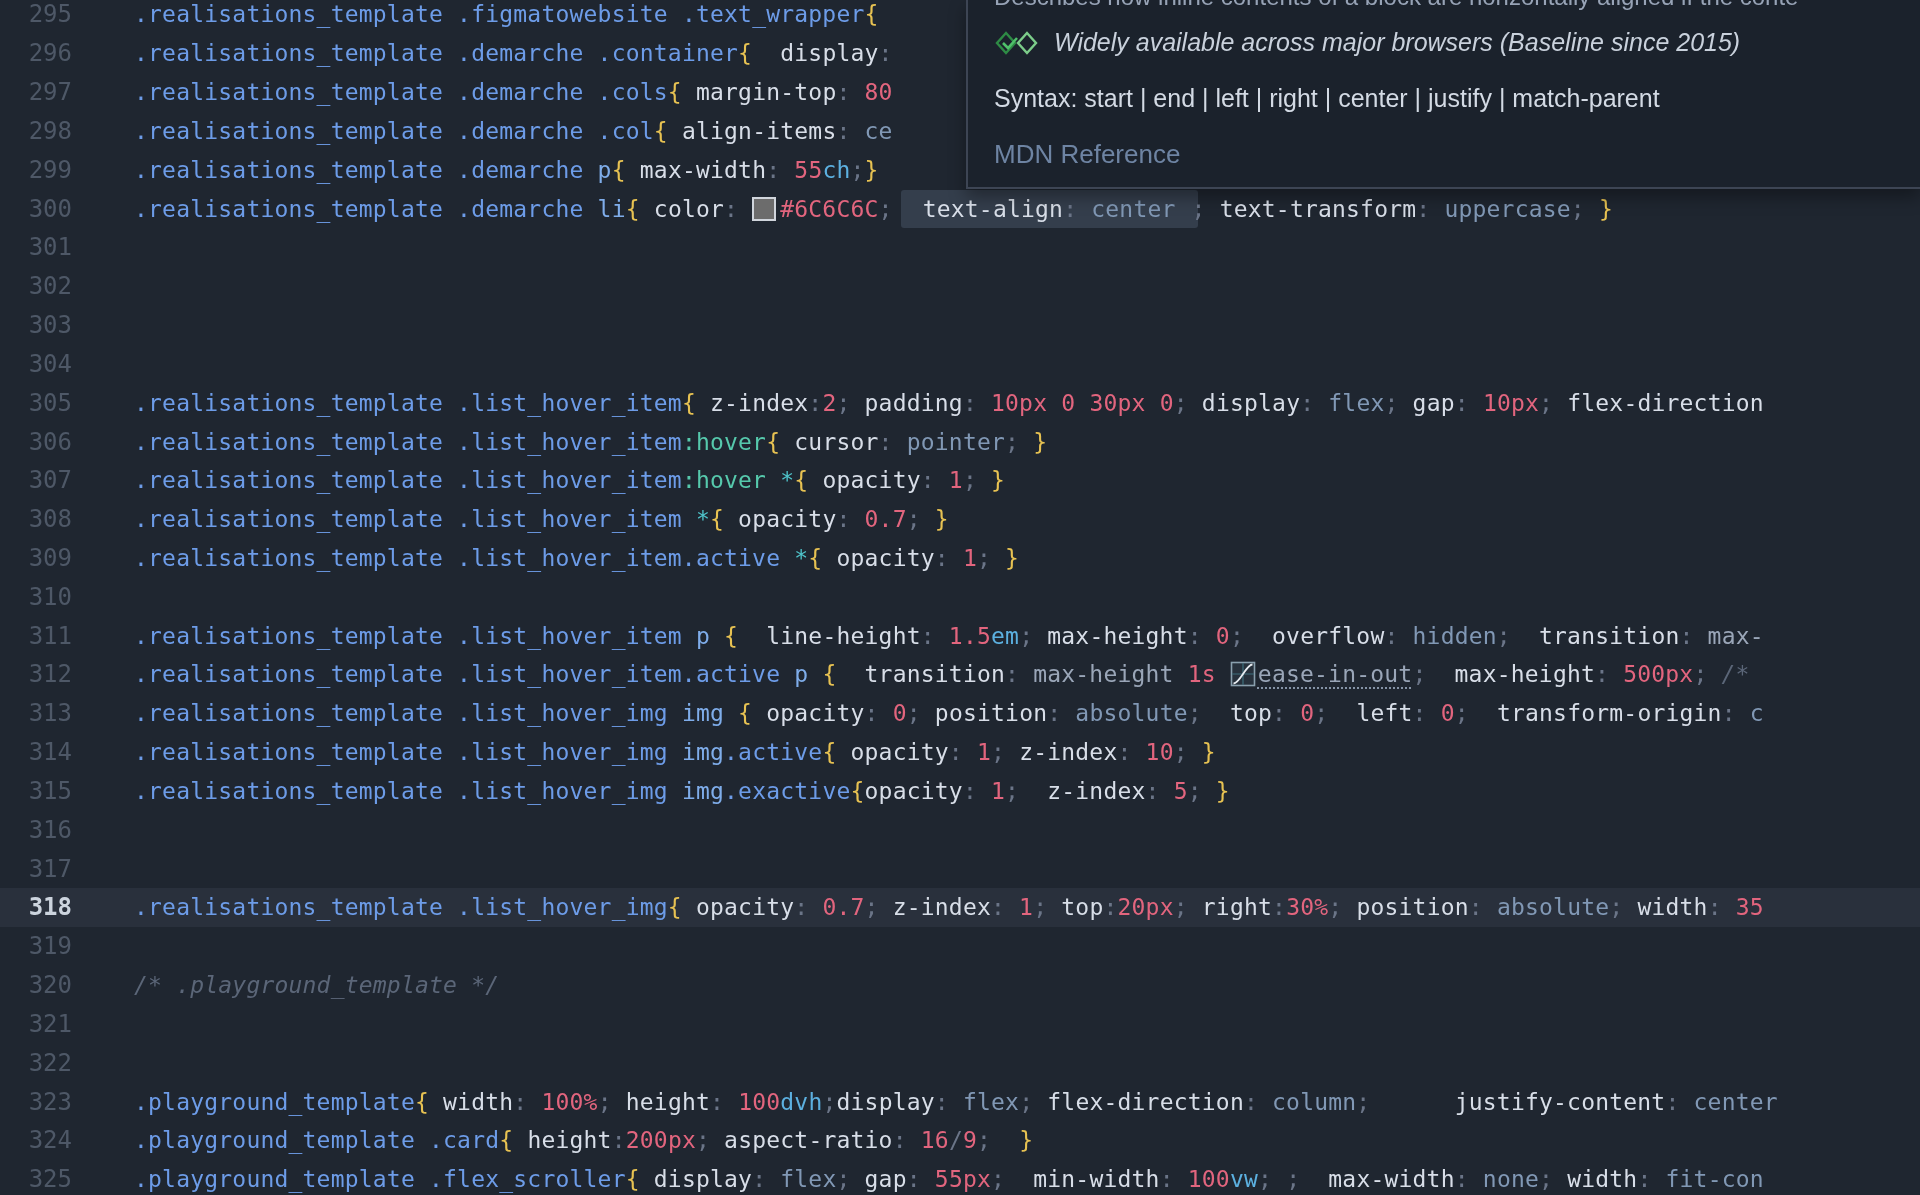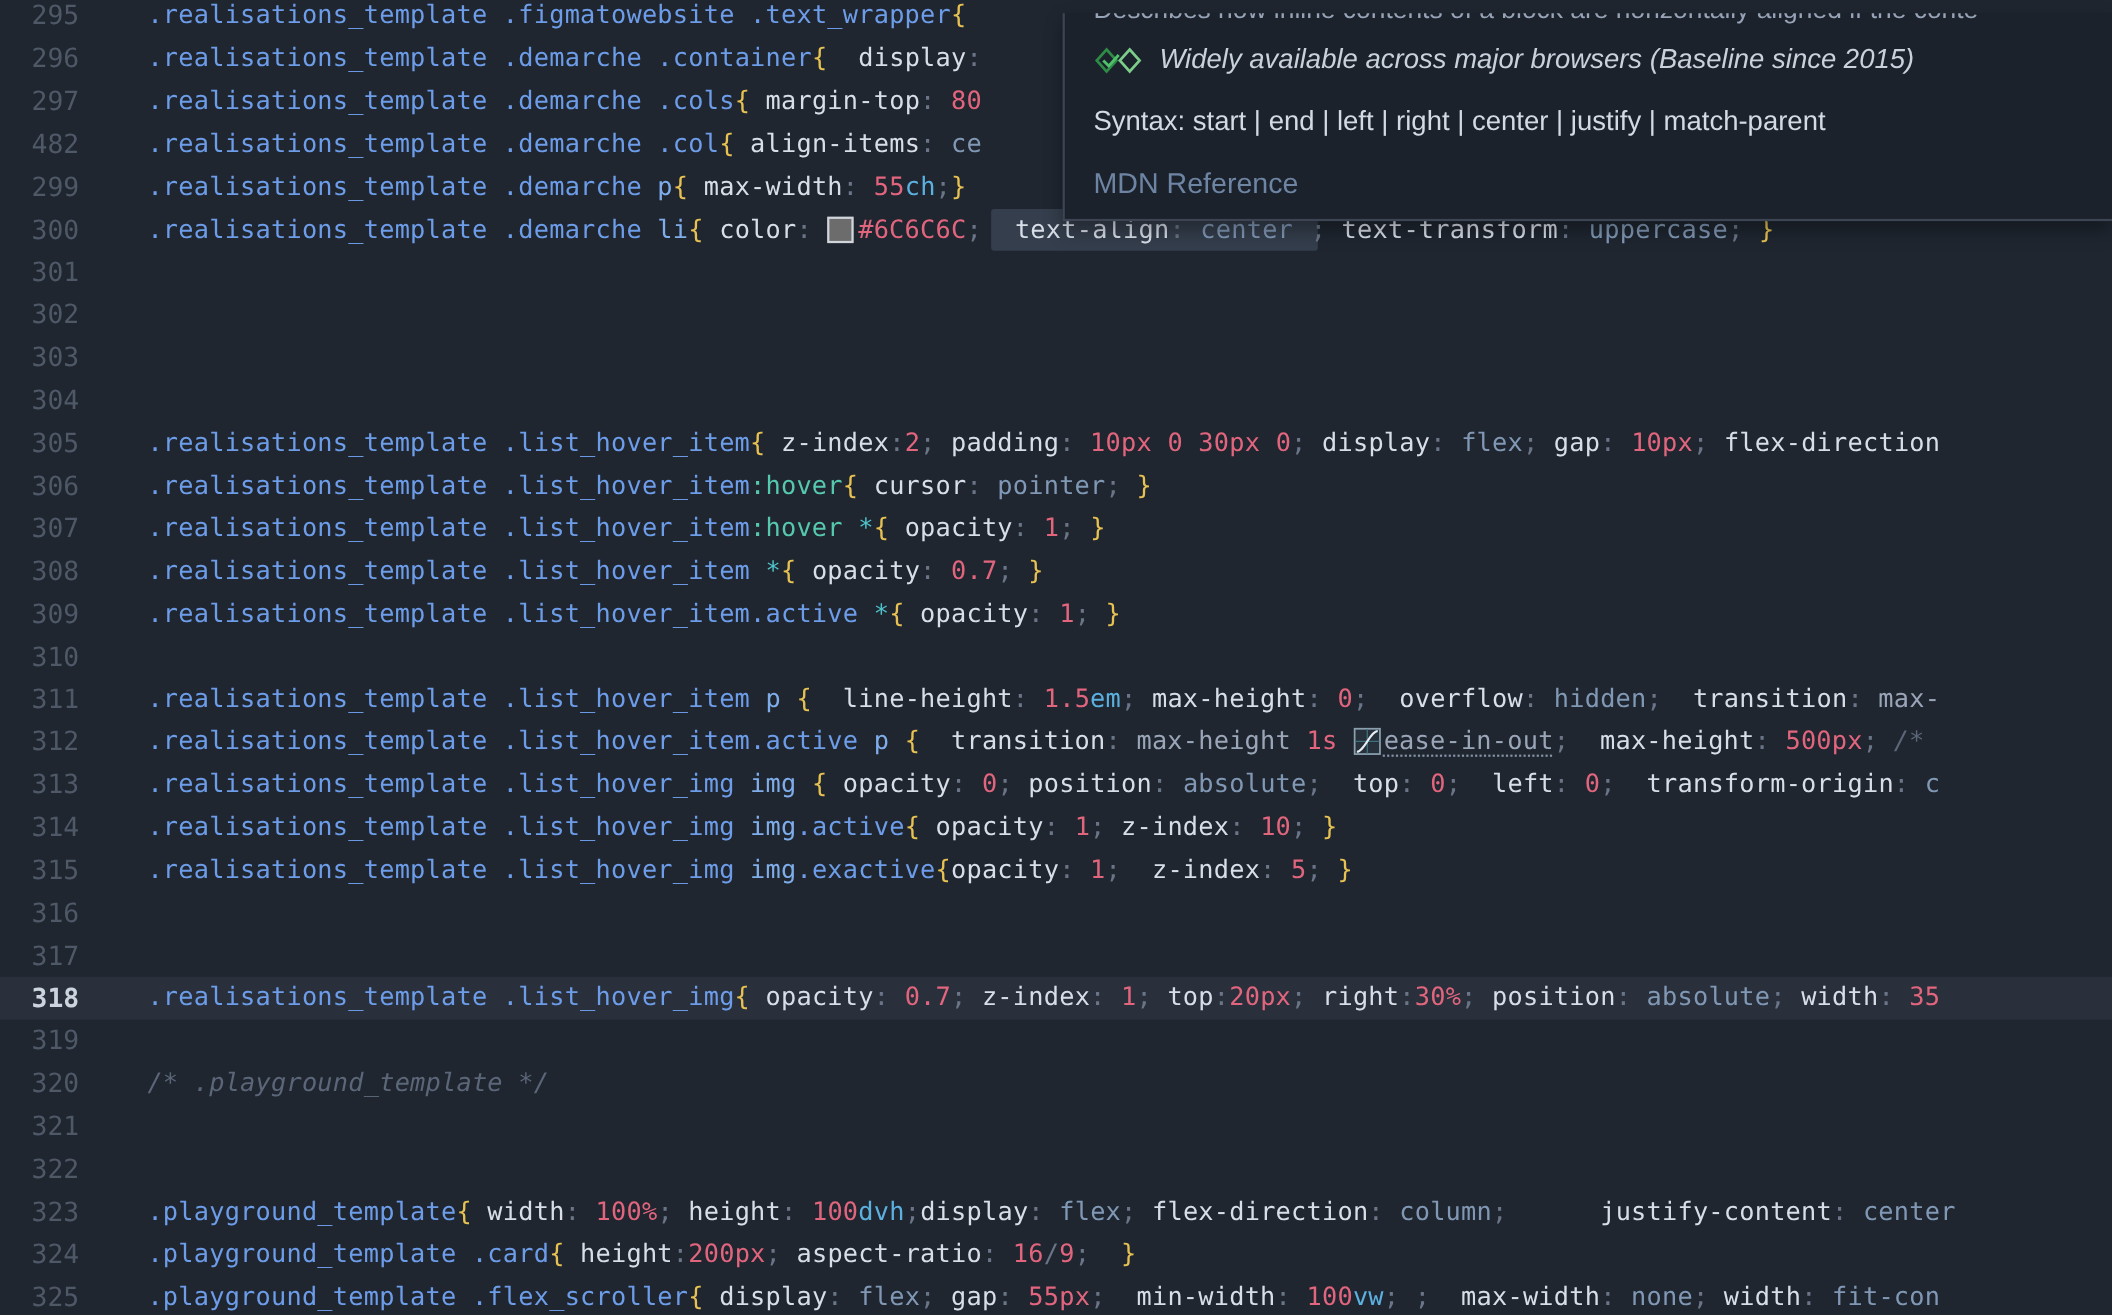--- a/index.html
+++ b/index.html
@@ -41,21 +41,21 @@
     padding:6px 22px;margin:-6px -6px;border-radius:3px;
   }
   .swatch{
     display:inline-block;width:20px;height:20px;margin-right:4px;
     border:2px solid #d0d5dc;vertical-align:-2px;box-sizing:content-box;
   }
   .bez{display:inline-block;width:26px;height:26px;margin-right:2px;vertical-align:-5px;}
   .bez svg{display:block;}
   
   .tooltip{
-    position:absolute;left:966px;top:12px;right:0;height:187px;z-index:10;
+    position:absolute;left:966px;top:0;right:0;height:187px;z-index:10;
     background:var(--tooltip_bg,#1b222c);
     border-left:2px solid var(--tooltip_border,#3d4554);
     border-bottom:2px solid var(--tooltip_border,#3d4554);
     overflow:hidden;box-shadow:0 8px 16px rgba(0,0,0,.35);
     font-family:"Liberation Sans",sans-serif;
   }
   .tt-clip{
     position:absolute;top:-17px;left:26px;font-size:24px;white-space:nowrap;
     color:var(--tooltip_muted,#97a3b6);
   }
@@ -69,21 +69,21 @@
   }
 </style>
 </head>
 <body>
 
 <div class="editor">
   <div class="lines">
       <div class="line"><span class="lnum">295</span><span class="lcode"><span class="tok-sel">.realisations_template</span><span class="tok-pu"> </span><span class="tok-sel">.figmatowebsite</span><span class="tok-pu"> </span><span class="tok-sel">.text_wrapper</span><span class="tok-br">{</span></span></div>
       <div class="line"><span class="lnum">296</span><span class="lcode"><span class="tok-sel">.realisations_template</span><span class="tok-pu"> </span><span class="tok-sel">.demarche</span><span class="tok-pu"> </span><span class="tok-sel">.container</span><span class="tok-br">{</span><span class="tok-pr">  display</span><span class="tok-pu">:</span></span></div>
       <div class="line"><span class="lnum">297</span><span class="lcode"><span class="tok-sel">.realisations_template</span><span class="tok-pu"> </span><span class="tok-sel">.demarche</span><span class="tok-pu"> </span><span class="tok-sel">.cols</span><span class="tok-br">{</span><span class="tok-pr"> margin-top</span><span class="tok-pu">: </span><span class="tok-nu">80</span></span></div>
-      <div class="line"><span class="lnum">482</span><span class="lcode"><span class="tok-sel">.realisations_template</span><span class="tok-pu"> </span><span class="tok-sel">.demarche</span><span class="tok-pu"> </span><span class="tok-sel">.col</span><span class="tok-br">{</span><span class="tok-pr"> align-items</span><span class="tok-pu">: </span><span class="tok-va">ce</span></span></div>
+      <div class="line"><span class="lnum">298</span><span class="lcode"><span class="tok-sel">.realisations_template</span><span class="tok-pu"> </span><span class="tok-sel">.demarche</span><span class="tok-pu"> </span><span class="tok-sel">.col</span><span class="tok-br">{</span><span class="tok-pr"> align-items</span><span class="tok-pu">: </span><span class="tok-va">ce</span></span></div>
       <div class="line"><span class="lnum">299</span><span class="lcode"><span class="tok-sel">.realisations_template</span><span class="tok-pu"> </span><span class="tok-sel">.demarche</span><span class="tok-pu"> </span><span class="tok-el">p</span><span class="tok-br">{</span><span class="tok-pr"> max-width</span><span class="tok-pu">: </span><span class="tok-nu">55</span><span class="tok-un">ch</span><span class="tok-pu">;</span><span class="tok-br">}</span></span></div>
       <div class="line"><span class="lnum">300</span><span class="lcode"><span class="tok-sel">.realisations_template</span><span class="tok-pu"> </span><span class="tok-sel">.demarche</span><span class="tok-pu"> </span><span class="tok-el">li</span><span class="tok-br">{</span><span class="tok-pr"> color</span><span class="tok-pu">: </span><span class="swatch" style="background: rgb(108, 108, 108);"></span><span class="tok-nu">#6C6C6C</span><span class="tok-pu">; </span><span class="hlbox"><span class="tok-pr">text-align</span><span class="tok-pu">: </span><span class="tok-va">center</span></span><span class="tok-pu">;</span><span class="tok-pr"> text-transform</span><span class="tok-pu">: </span><span class="tok-va">uppercase</span><span class="tok-pu">;</span><span class="tok-pu"> </span><span class="tok-br">}</span></span></div>
       <div class="line"><span class="lnum">301</span><span class="lcode"></span></div>
       <div class="line"><span class="lnum">302</span><span class="lcode"></span></div>
       <div class="line"><span class="lnum">303</span><span class="lcode"></span></div>
       <div class="line"><span class="lnum">304</span><span class="lcode"></span></div>
       <div class="line"><span class="lnum">305</span><span class="lcode"><span class="tok-sel">.realisations_template</span><span class="tok-pu"> </span><span class="tok-sel">.list_hover_item</span><span class="tok-br">{</span><span class="tok-pr"> z-index</span><span class="tok-pu">:</span><span class="tok-nu">2</span><span class="tok-pu">;</span><span class="tok-pr"> padding</span><span class="tok-pu">: </span><span class="tok-nu">10px</span><span class="tok-pu"> </span><span class="tok-nu">0</span><span class="tok-pu"> </span><span class="tok-nu">30px</span><span class="tok-pu"> </span><span class="tok-nu">0</span><span class="tok-pu">;</span><span class="tok-pr"> display</span><span class="tok-pu">: </span><span class="tok-va">flex</span><span class="tok-pu">;</span><span class="tok-pr"> gap</span><span class="tok-pu">: </span><span class="tok-nu">10px</span><span class="tok-pu">;</span><span class="tok-pr"> flex-direction</span></span></div>
       <div class="line"><span class="lnum">306</span><span class="lcode"><span class="tok-sel">.realisations_template</span><span class="tok-pu"> </span><span class="tok-sel">.list_hover_item</span><span class="tok-ps">:hover</span><span class="tok-br">{</span><span class="tok-pr"> cursor</span><span class="tok-pu">: </span><span class="tok-va">pointer</span><span class="tok-pu">;</span><span class="tok-pu"> </span><span class="tok-br">}</span></span></div>
       <div class="line"><span class="lnum">307</span><span class="lcode"><span class="tok-sel">.realisations_template</span><span class="tok-pu"> </span><span class="tok-sel">.list_hover_item</span><span class="tok-ps">:hover</span><span class="tok-pu"> </span><span class="tok-st">*</span><span class="tok-br">{</span><span class="tok-pr"> opacity</span><span class="tok-pu">: </span><span class="tok-nu">1</span><span class="tok-pu">;</span><span class="tok-pu"> </span><span class="tok-br">}</span></span></div>
       <div class="line"><span class="lnum">308</span><span class="lcode"><span class="tok-sel">.realisations_template</span><span class="tok-pu"> </span><span class="tok-sel">.list_hover_item</span><span class="tok-pu"> </span><span class="tok-st">*</span><span class="tok-br">{</span><span class="tok-pr"> opacity</span><span class="tok-pu">: </span><span class="tok-nu">0.7</span><span class="tok-pu">;</span><span class="tok-pu"> </span><span class="tok-br">}</span></span></div>

